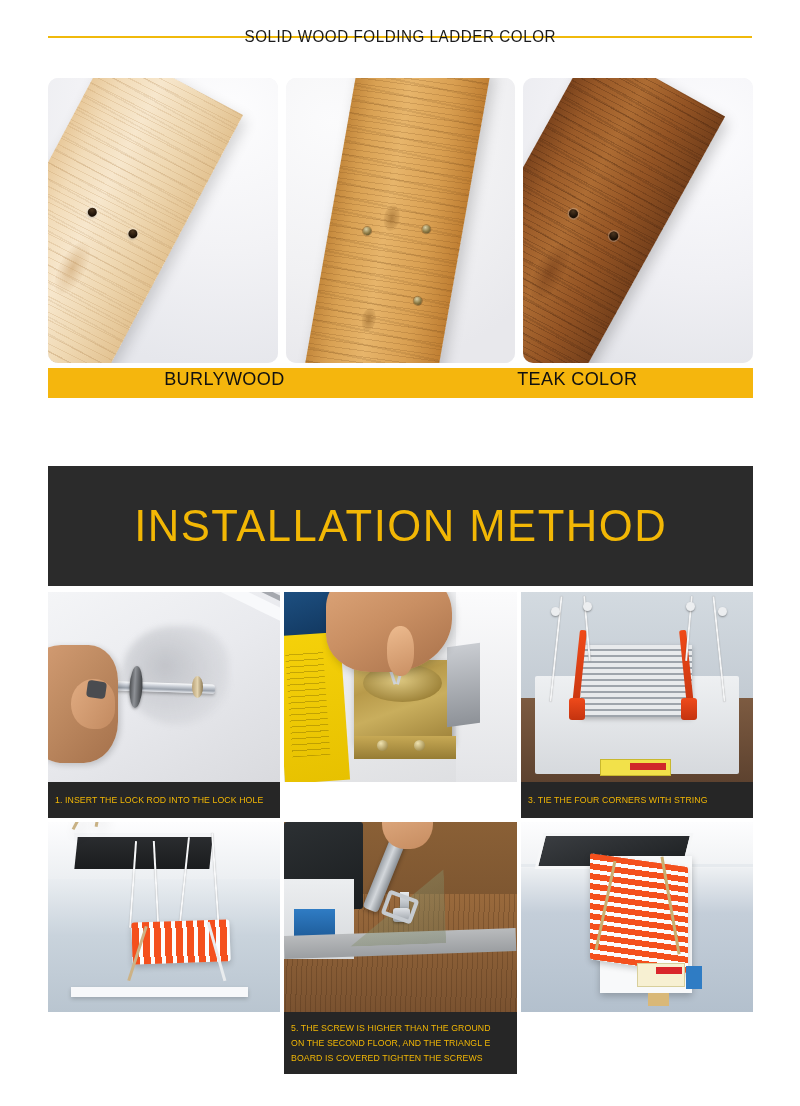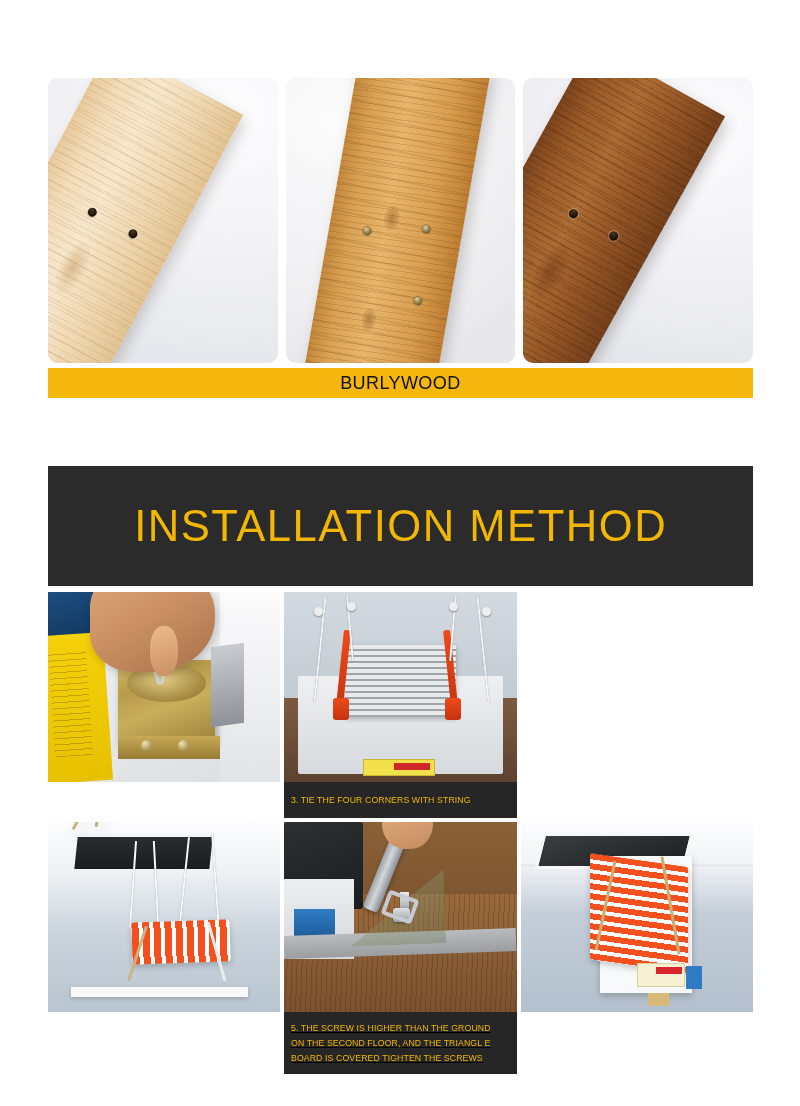--- a/index.html
+++ b/index.html
@@ -71,42 +71,42 @@
       box-shadow:6px 4px 14px rgba(0,0,0,.2);}
   .p3 .face{background:linear-gradient(90deg,#7c441d 0%,#9a5a28 18%,#ad6c33 44%,#945424 72%,#75401b 100%);}
   .p3 .grain{background:
      repeating-linear-gradient(179deg, rgba(60,28,8,.24) 0px, rgba(60,28,8,.24) 1px, rgba(0,0,0,0) 1px, rgba(0,0,0,0) 6px),
      repeating-linear-gradient(181deg, rgba(44,20,6,.14) 0px, rgba(44,20,6,.14) 2px, rgba(0,0,0,0) 2px, rgba(0,0,0,0) 16px);}
   .p3 .knot{width:28px;height:62px;left:60px;top:190px;
      background:radial-gradient(ellipse at center,#6a3514 0%,rgba(106,53,20,.28) 55%,rgba(106,53,20,0) 80%);}
 
   
   .namebar{position:absolute;left:48px;top:368px;width:705px;height:30px;background:#f5b60d;display:flex;}
-  .namebar .cell{flex:1;display:flex;align-items:center;justify-content:center;}
+  .namebar .cell{flex:1;display:flex;align-items:flex-start;justify-content:center;}
   .namebar .cell span{font-size:19px;color:#111;letter-spacing:.4px;transform:scaleX(.95);white-space:nowrap;}
 
   
   .disclaimer{position:absolute;left:0;top:401px;width:800px;text-align:center;
      color:#6b4430;font-size:16.5px;line-height:21px;letter-spacing:.1px;}
   .disclaimer div{transform:scaleX(.93);}
 
   
   .banner{position:absolute;left:48px;top:466px;width:705px;height:120px;background:#2b2b2b;
      display:flex;align-items:center;justify-content:center;}
   .banner .btitle{color:#f2b705;font-size:45px;letter-spacing:1.5px;transform:scaleX(.97);white-space:nowrap;}
 
   
   .grid{position:absolute;left:48px;top:592px;width:705px;}
   .row{display:flex;gap:4px;}
   .row + .row{margin-top:4px;}
   .cellwrap{width:232.3px;}
   .photo{position:relative;width:100%;height:190px;overflow:hidden;background:#dcdcdc;}
   .cap{background:#262626;padding:5px 7px;min-height:26px;display:flex;align-items:center;}
   .cap span{color:#f2b705;font-size:9.1px;line-height:13px;letter-spacing:.1px;transform:scaleX(.96);transform-origin:left center;display:block;}
-  .row2 .cap{min-height:52px;text-decoration:underline;}
+  .row2 .cap{min-height:52px;}
   .row2 .cellwrap:nth-child(1) .cap{align-items:center;}
   .row2 .cellwrap:nth-child(2) .cap span{font-size:9.1px;line-height:15px;}
 
   
   .ph1{background:linear-gradient(150deg,#f4f5f7 0%,#e9eaee 48%,#d9dade 100%);}
   .ph1 .wallline{position:absolute;left:45%;top:-12%;width:62%;height:5px;background:#8e9298;transform:rotate(26deg);opacity:.75;}
   .ph1 .wallline2{position:absolute;left:44%;top:-6%;width:64%;height:12px;background:#f8f9fb;transform:rotate(26deg);}
   .ph1 .shadow{position:absolute;left:32%;top:18%;width:46%;height:52%;border-radius:50% 40% 45% 55%;
      background:radial-gradient(ellipse at 40% 40%, rgba(120,124,132,.35), rgba(150,153,160,.12) 70%, rgba(0,0,0,0) 80%);filter:blur(3px);}
   .ph1 .rod{position:absolute;left:18%;top:50%;width:54%;height:9px;transform:translateY(-50%) rotate(2deg);
@@ -226,20 +226,24 @@
   .ph6 .label:after{content:"";position:absolute;right:4%;top:14%;width:56%;height:32%;background:#d9262b;}
   .ph6 .bluelabel{position:absolute;left:71%;top:76%;width:7%;height:12%;background:#2f7cc4;}
   .ph6 .box{position:absolute;left:55%;top:90%;width:9%;height:7%;background:#d9b878;}
   .ph6 .corner{position:absolute;left:0;top:22%;width:100%;height:3px;background:#e6eaee;}
 </style>
 </head>
 <body>
 
 <div class="page">
 
+  <div class="header">
+    <div class="rule"></div>
+    <div class="htitle">SOLID WOOD FOLDING LADDER COLOR</div>
+  </div>
 
   <div class="swatches">
 
     <div class="swatch s1">
       <div class="bg"></div>
       <div class="plank p1">
         <div class="face"></div>
         <div class="grain"></div>
         <div class="knot"></div>
         <div class="hole" style="left:58px;top:152px;"></div>
@@ -270,31 +274,50 @@
         <div class="hole" style="left:108px;top:154px;"></div>
       </div>
     </div>
 
   </div>
 
   <div class="namebar">
     <div class="cell">
       <span>BURLYWOOD</span>
     </div>
+    <div class="cell">
+      <span>TEAK COLOR</span>
+    </div>
   </div>
 
 
   <div class="banner">
     <div class="btitle">INSTALLATION METHOD</div>
   </div>
 
   <div class="grid">
 
     <div class="row row1">
 
+      <div class="cellwrap">
+        <div class="photo ph1">
+          <div class="wallline2"></div>
+          <div class="wallline"></div>
+          <div class="shadow"></div>
+          <div class="rod"></div>
+          <div class="disc"></div>
+          <div class="cap2"></div>
+          <div class="hand"></div>
+          <div class="thumb"></div>
+          <div class="grip"></div>
+        </div>
+        <div class="cap">
+          <span>1. INSERT THE LOCK ROD INTO THE LOCK HOLE</span>
+        </div>
+      </div>
 
       <div class="cellwrap">
         <div class="photo ph2">
           <div class="bluepaper"></div>
           <div class="whitebd"></div>
           <div class="ylwpaper"></div>
           <div class="lock"></div>
           <div class="lockface"></div>
           <div class="bracket"></div>
           <div class="foot"></div>

